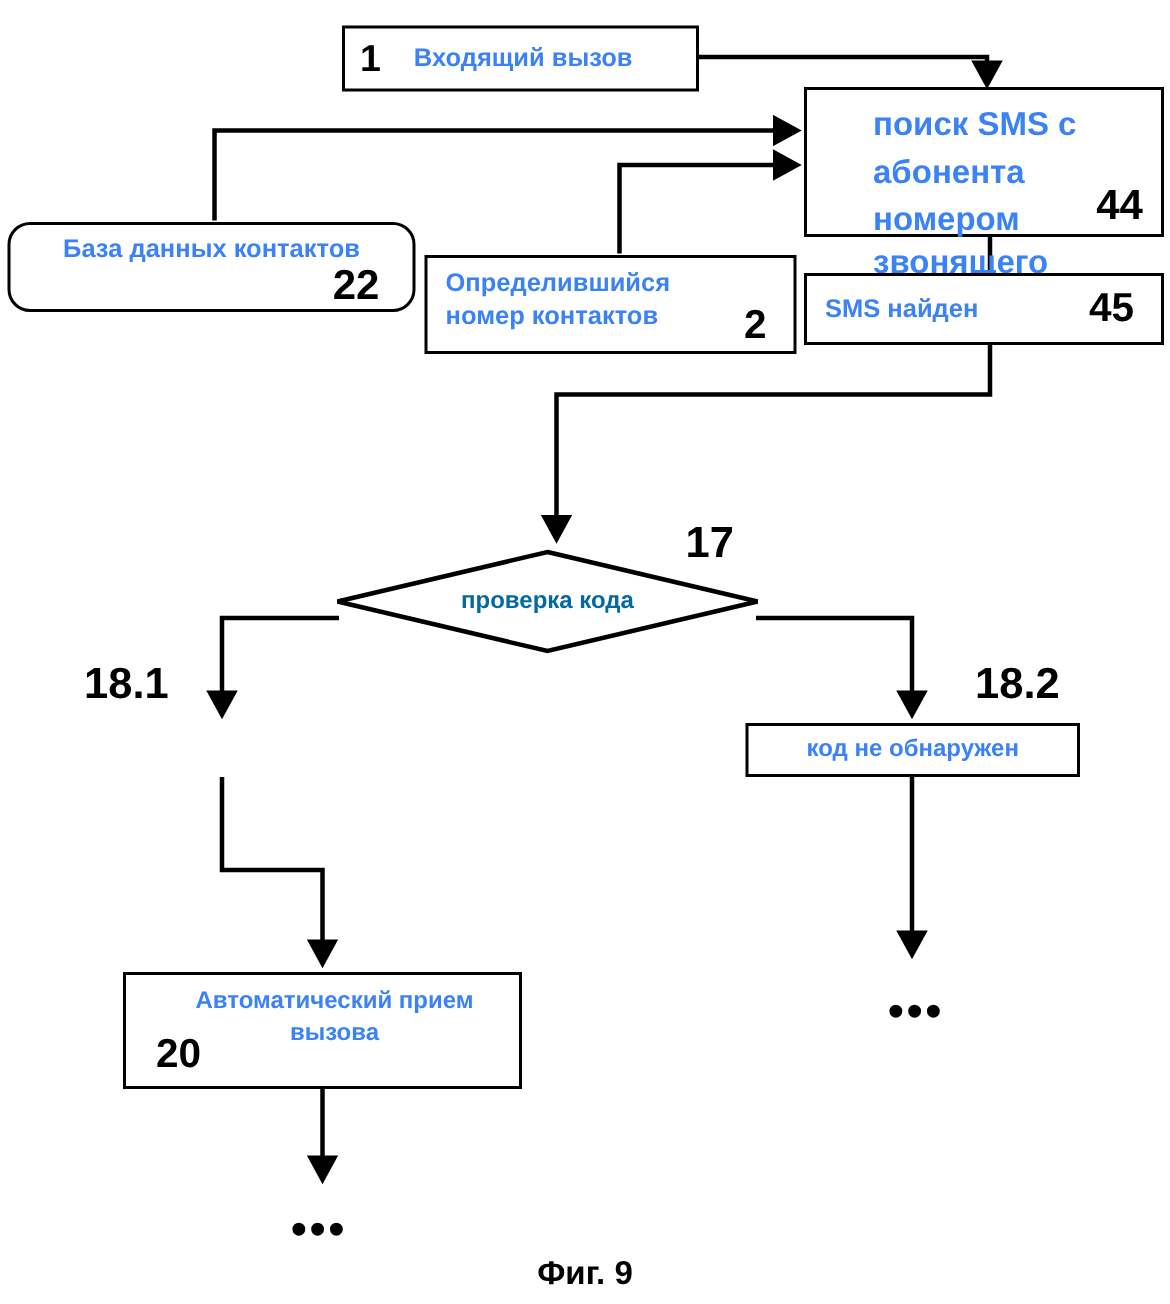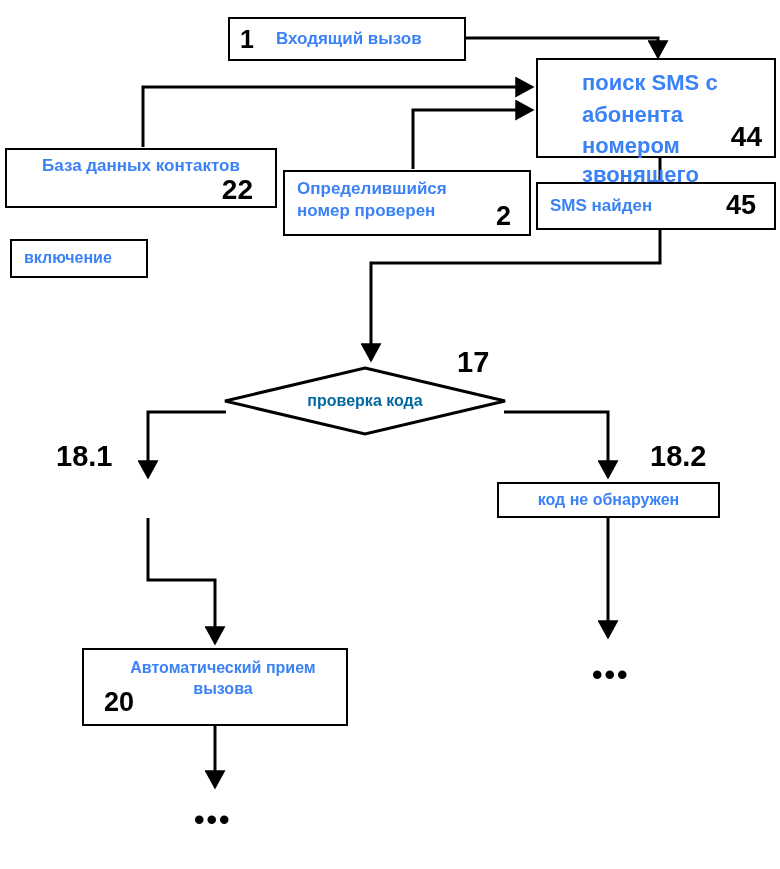--- a/index.html
+++ b/index.html
@@ -51,21 +51,21 @@
     align-items: flex-start;
     display: block;
   }
   #node-sms-search .txt { font-size: 22px; padding-top: 3px; margin-left: 32px; }
   #node-sms-search .num {
     font-size: 28px; position: absolute; right: 12px; bottom: 5px;
   }
 
   #node-contacts-db {
     left: 5px; top: 148px; width: 272px; height: 60px;
-    display: block; padding: 5px 12px;
+    display: block; padding: 5px 12px; border-radius: 15px;
   }
   #node-contacts-db .txt { font-size: 17px; text-align: center; }
   #node-contacts-db .num {
     font-size: 28px; position: absolute; right: 22px; bottom: 2px;
   }
 
   #node-caller-id {
     left: 283px; top: 170px; width: 248px; height: 66px;
     display: block; padding: 6px 12px;
   }
@@ -214,32 +214,29 @@
     <span class="num">44</span>
   </div>
 
   <div class="node" id="node-contacts-db">
     <div class="txt">База данных контактов</div>
     <span class="num">22</span>
   </div>
 
   <div class="node" id="node-caller-id">
     <div class="txt">Определившийся</div>
-    <div class="txt">номер проверен</div>
+    <div class="txt">номер контактов</div>
     <span class="num">2</span>
   </div>
 
   <div class="node" id="node-sms-found">
     <span class="txt">SMS найден</span>
     <span class="num">45</span>
   </div>
 
-  <div class="node" id="node-activation">
-    <span class="txt">включение</span>
-  </div>
 
   <div id="node-code-check">
     <svg width="286" height="72" viewBox="0 0 286 72">
       <polygon points="143,3 283,36 143,69 3,36" fill="#ffffff" stroke="#000000" stroke-width="3"></polygon>
     </svg>
     <div class="txt">проверка кода</div>
   </div>
 
 
   <div class="node" id="node-code-not-found">
@@ -252,14 +249,15 @@
     <span class="num">20</span>
   </div>
 
   <div class="ref" id="ref-17">17</div>
   <div class="ref" id="ref-181">18.1</div>
   <div class="ref" id="ref-182">18.2</div>
 
   <div class="dots" id="dots-left">•••</div>
   <div class="dots" id="dots-right">•••</div>
 
+  <div id="caption">Фиг. 9</div>
 
 </div>
 
 </body></html>

